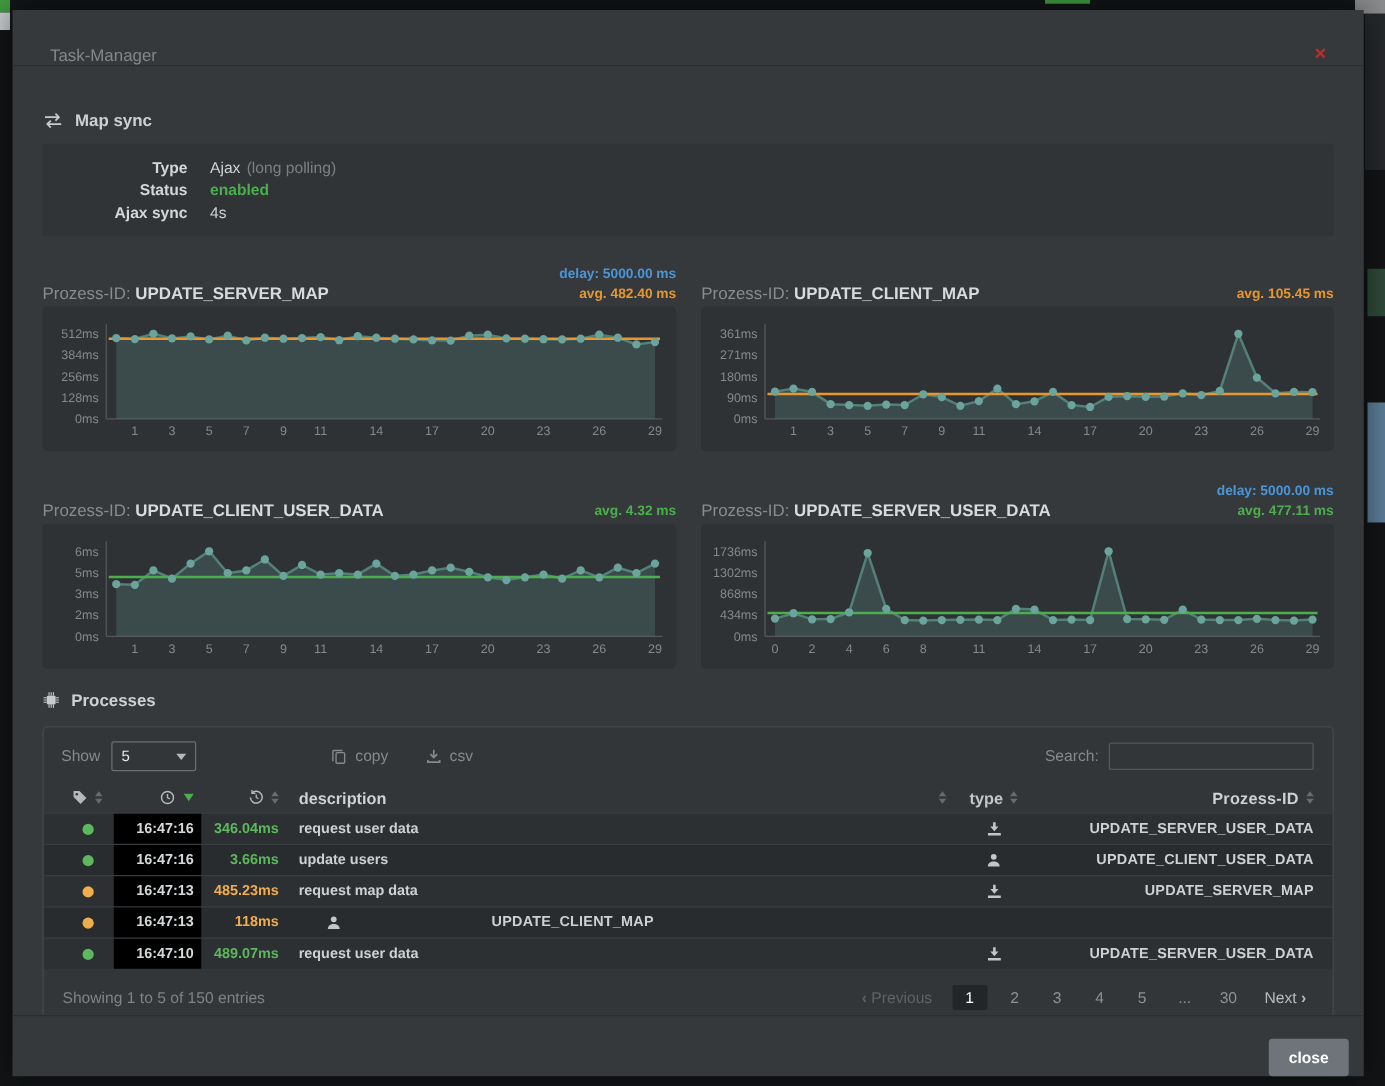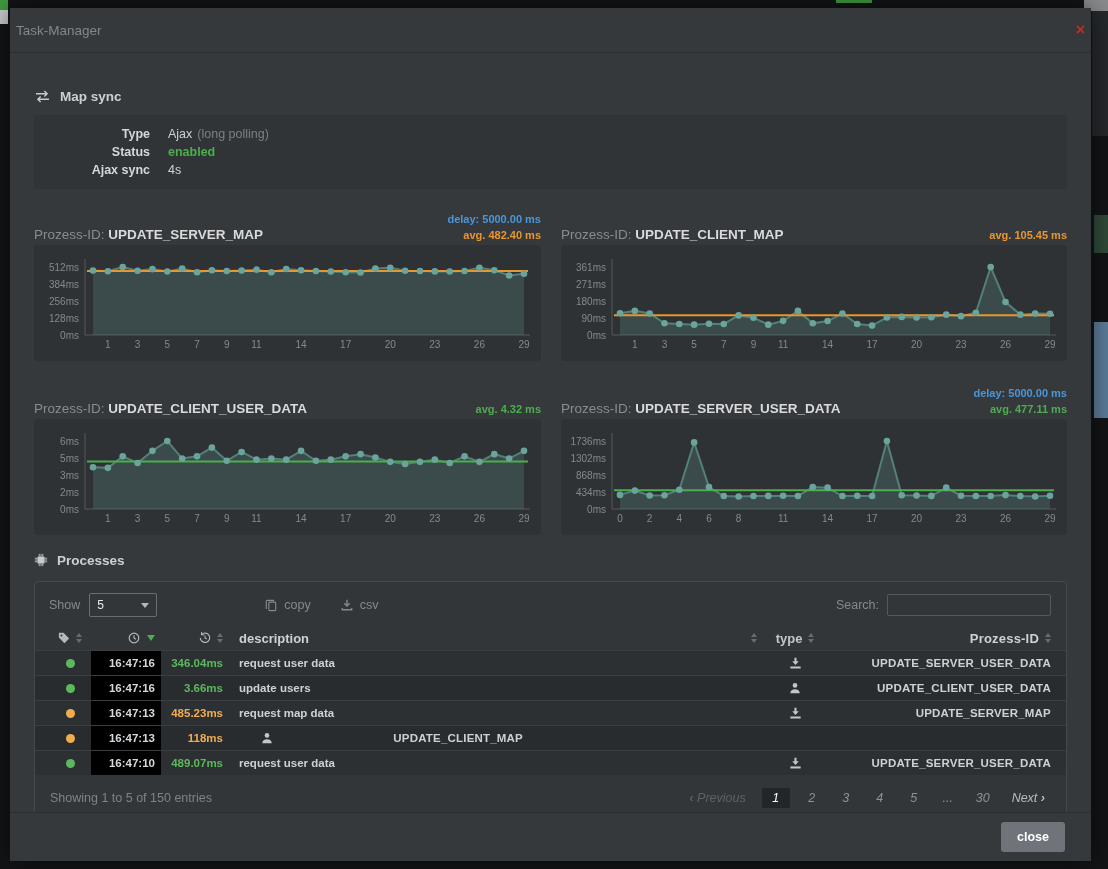--- a/index.html
+++ b/index.html
@@ -3,25 +3,25 @@
 <meta charset="utf-8">
 <style>
   html,body{margin:0;padding:0;}
   body{width:1108px;height:869px;overflow:hidden;font-family:"Liberation Sans",sans-serif;}
   .backdrop{position:relative;width:1108px;height:869px;background:#121416;overflow:hidden;}
   .frag{position:absolute;}
 
   
   .modal{position:absolute;left:10px;top:8px;width:1081px;height:853px;background:#36393c;
          display:flex;flex-direction:column;box-shadow:0 0 24px rgba(0,0,0,.55);}
-  .modal-header{flex:none;height:44px;display:flex;align-items:center;padding:0 6px;border-bottom:1px solid #2b2e31;}
+  .modal-header{flex:none;height:44px;display:flex;align-items:flex-end;padding:0 30px;border-bottom:1px solid #2b2e31;}
   .modal-title{color:#83878a;font-size:13.5px;}
   .modal-close{margin-left:auto;color:#b8312f;font-weight:bold;font-size:16px;line-height:1;cursor:pointer;}
   .modal-body{flex:1;padding:16px 24px 0;overflow:hidden;}
-  .modal-footer{flex:none;height:48px;border-top:1px solid #2b2e31;display:flex;align-items:center;justify-content:flex-end;padding:0 26px;}
+  .modal-footer{flex:none;height:48px;border-top:1px solid #2b2e31;display:flex;align-items:flex-end;justify-content:flex-end;padding:0 12px;}
   .close-btn{background:#6e747a;color:#fff;border:none;border-radius:3px;padding:8px 16px;font-size:12.5px;font-weight:700;cursor:pointer;font-family:inherit;}
 
   
   .section-heading{display:flex;align-items:center;gap:9px;color:#cdd0d2;font-size:13.5px;font-weight:700;margin-top:16px;height:18px;}
   .section-heading .icon{display:inline-flex;color:#c8cbcd;}
 
   
   .info-panel{margin-top:10px;background:#303437;border-radius:3px;padding:10px 16px;}
   .info-row{display:flex;height:18px;align-items:center;font-size:12.5px;}
   .info-label{width:100px;text-align:right;font-weight:700;color:#d4d7d9;}
@@ -68,21 +68,21 @@
   .sort{display:inline-flex;flex-direction:column;gap:2px;margin-left:6px;}
   .sort i{display:block;width:0;height:0;border-left:3.5px solid transparent;border-right:3.5px solid transparent;}
   .sort i.up{border-bottom:4px solid #686c6f;}
   .sort i.down{border-top:4px solid #686c6f;}
   .sort-desc-active{width:0;height:0;border-left:4.5px solid transparent;border-right:4.5px solid transparent;border-top:6px solid #4cae4c;margin-left:7px;}
   .ml-auto{margin-left:auto;}
 
   .table-footer{display:flex;align-items:center;padding:13px 15px 14px;}
   .info-text{color:#7f8386;font-size:12.5px;}
   .pagination{margin-left:auto;display:flex;align-items:center;gap:10px;}
-  .page-btn{min-width:12px;padding:3px 6px;color:#8d9194;font-size:12.5px;text-align:center;cursor:pointer;font-style:italic;}
+  .page-btn{min-width:12px;padding:3px 6px;color:#8d9194;font-size:12.5px;text-align:center;cursor:pointer;}
   .page-btn.active{background:#232629;color:#fff;border-radius:2px;padding:3px 8px;}
   .page-btn.prev{color:#5e6265;}
   .page-btn.next{color:#b9bcbf;}
   .page-btn.ellipsis{cursor:default;}
   .chev{font-weight:700;}
 </style>
 </head>
 <body>
 
 <div class="backdrop">

